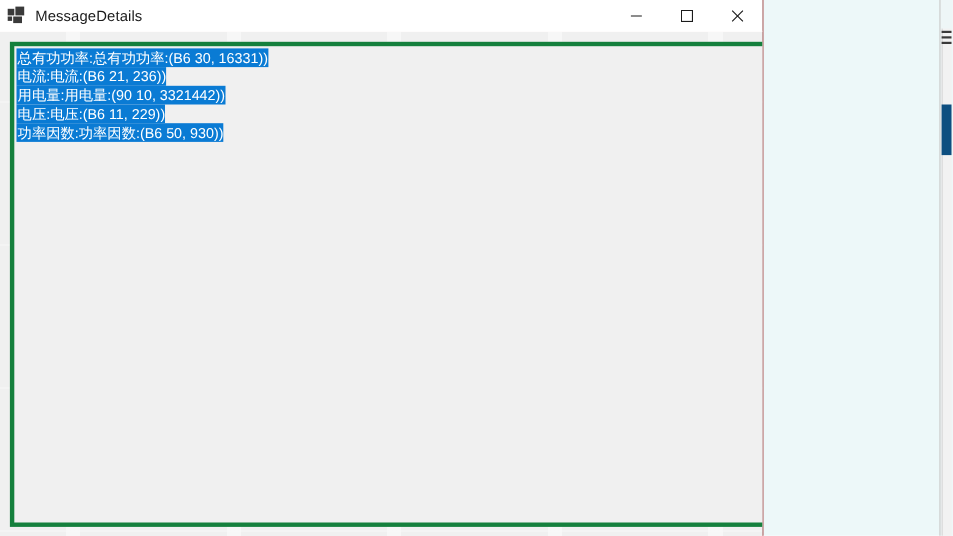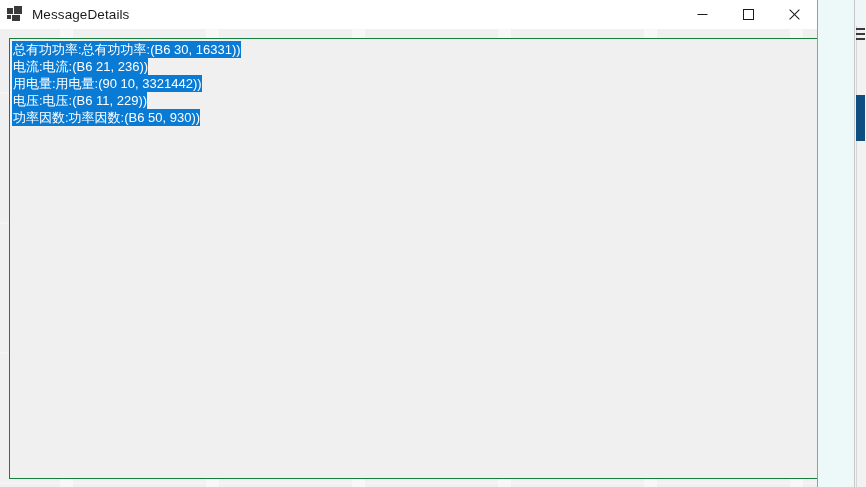--- a/index.html
+++ b/index.html
@@ -56,21 +56,21 @@
     width: 9px;
     height: 2px;
     background: #3a3a3a;
   }
 
   
   #window {
     position: absolute;
     left: 0;
     top: 0;
-    width: 818px;
+    width: 694px;
     height: 487px;
     background: #ef4444;
     border-right: 1px solid #9b9b9b;
     box-sizing: border-box;
   }
 
   
   #titlebar {
     position: relative;
     height: 28px;
@@ -156,21 +156,21 @@
   }
 
   
   #textbox {
     position: absolute;
     left: 9px;
     top: 9px;
     width: 838px;
     height: 441px;
     background: #f0f0f0;
-    border: 1px solid #15803d;
+    border: 4px solid #15803d;
     box-sizing: border-box;
     display: flex;
   }
   #text-content {
     position: relative;
     flex: 1;
     padding: 2px 0 0 2px;
     overflow: hidden;
     font-size: 13px;
     line-height: 17px;

